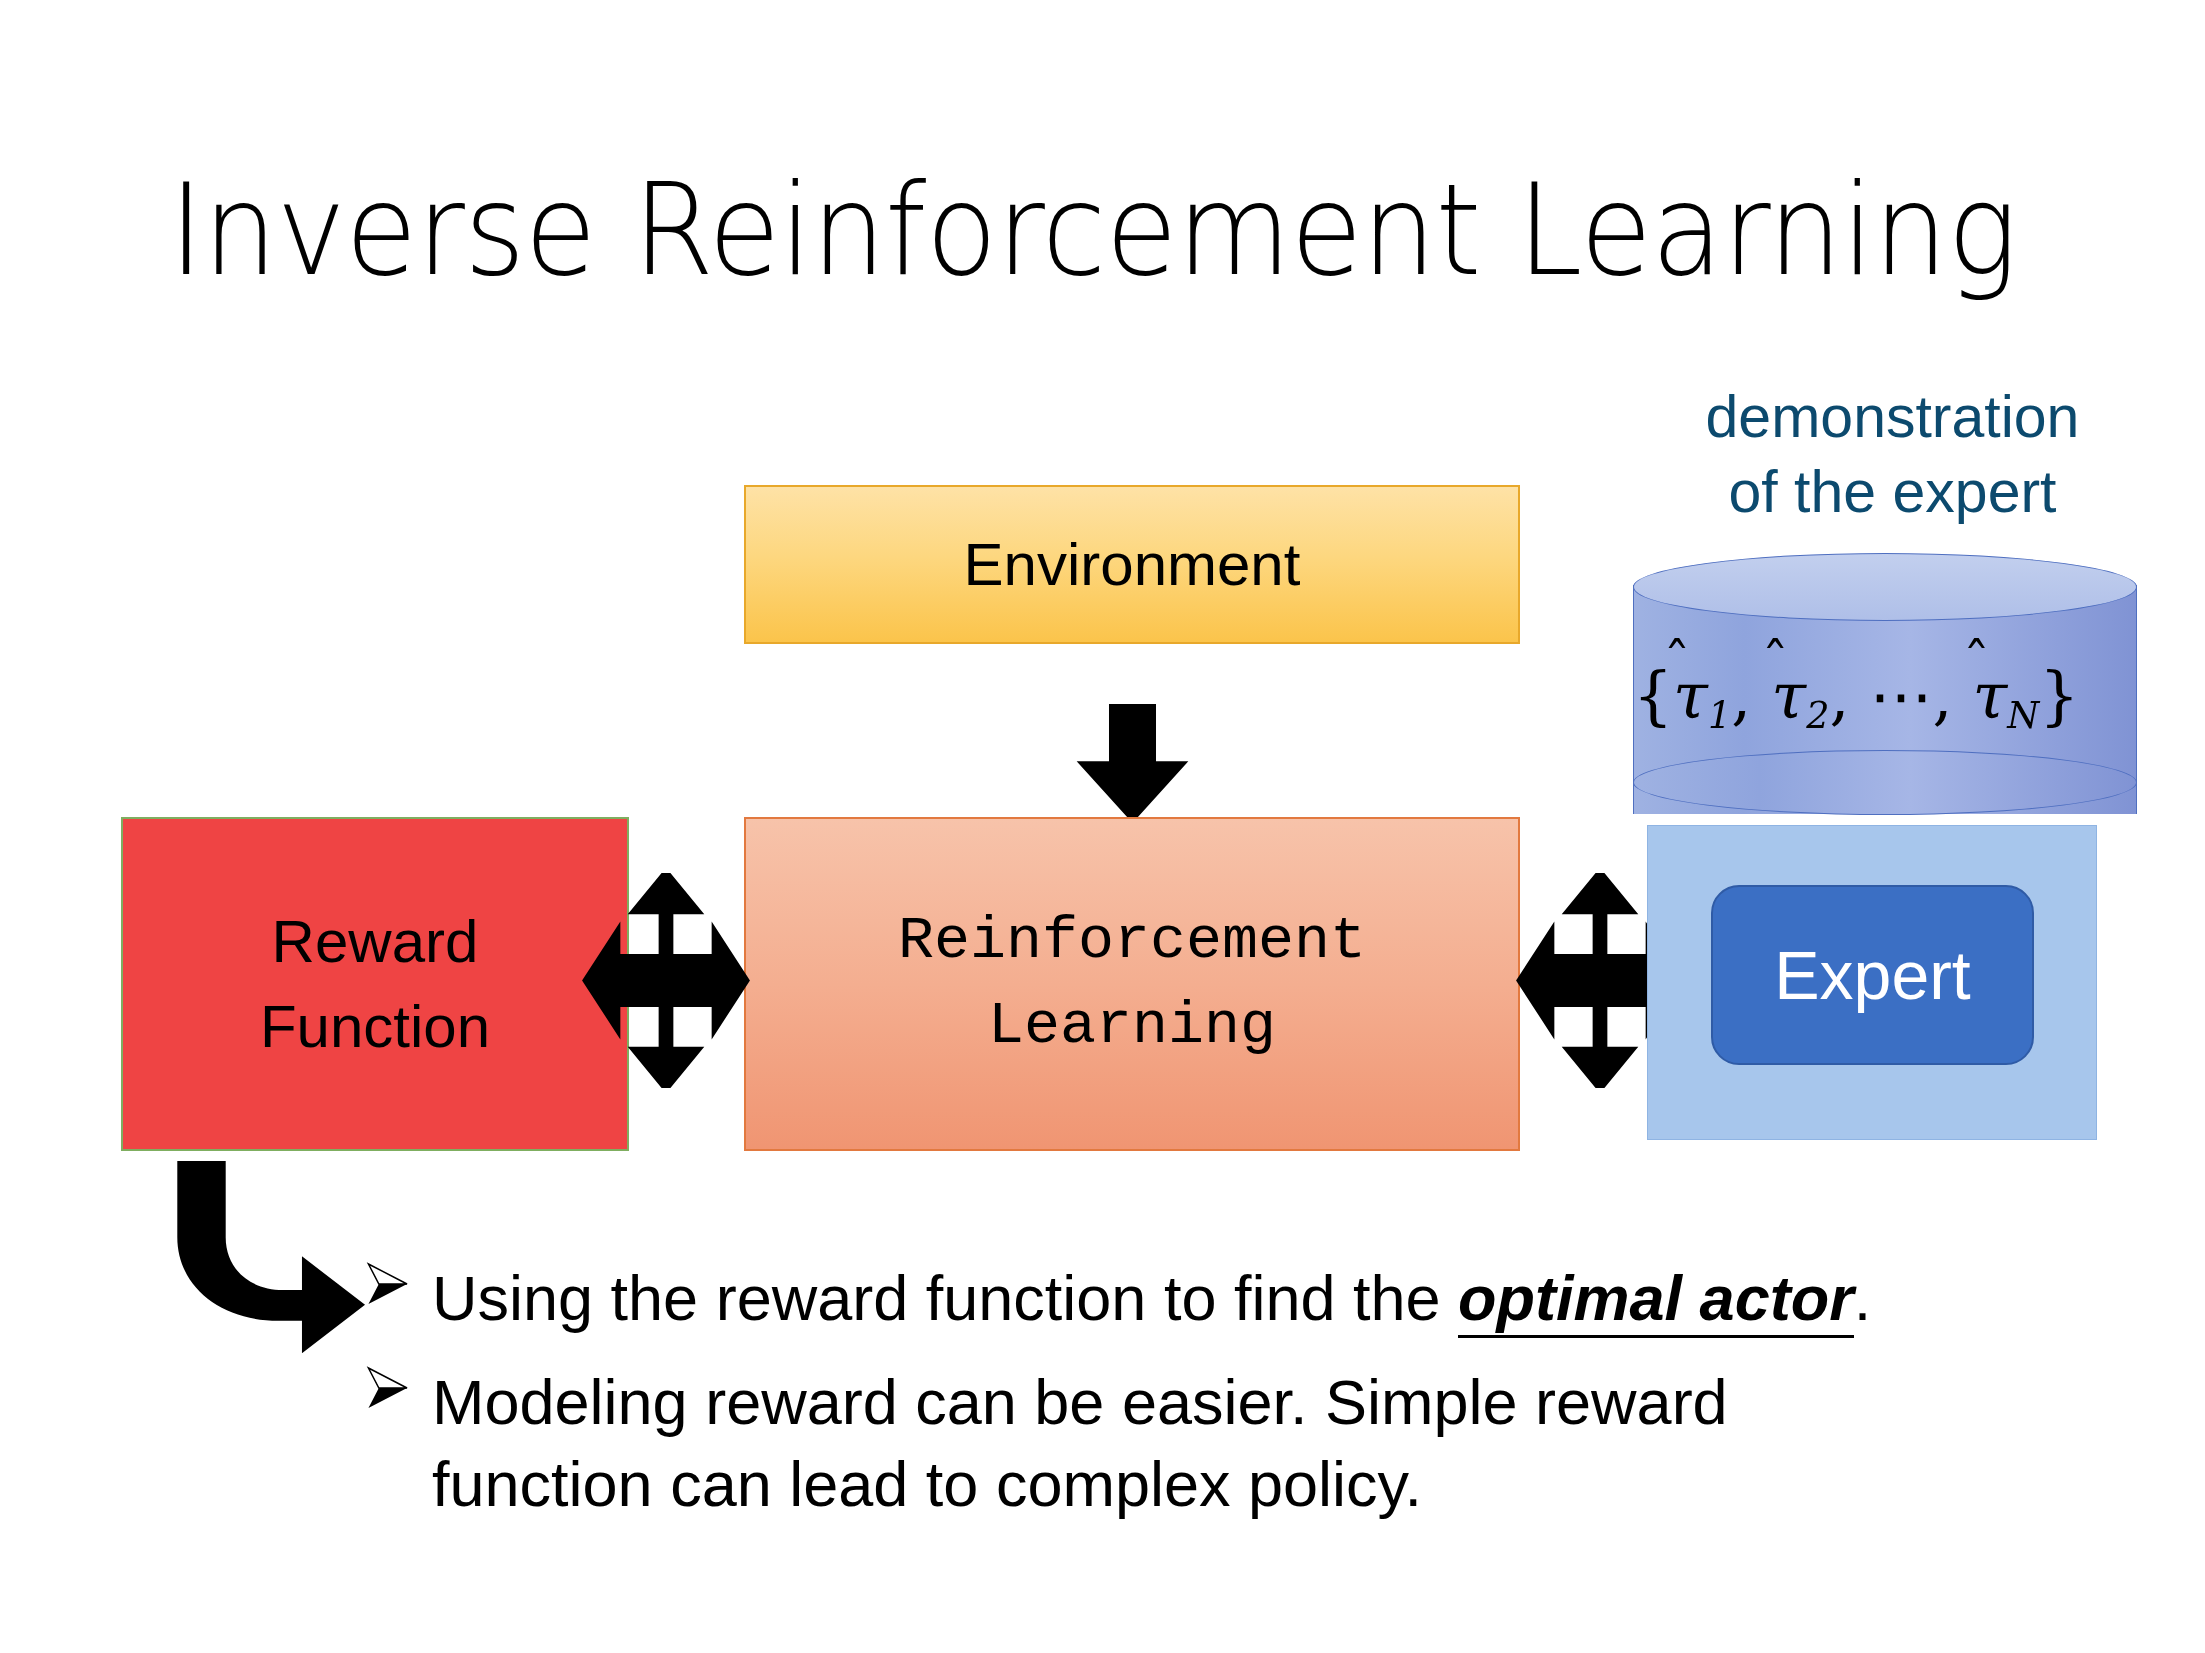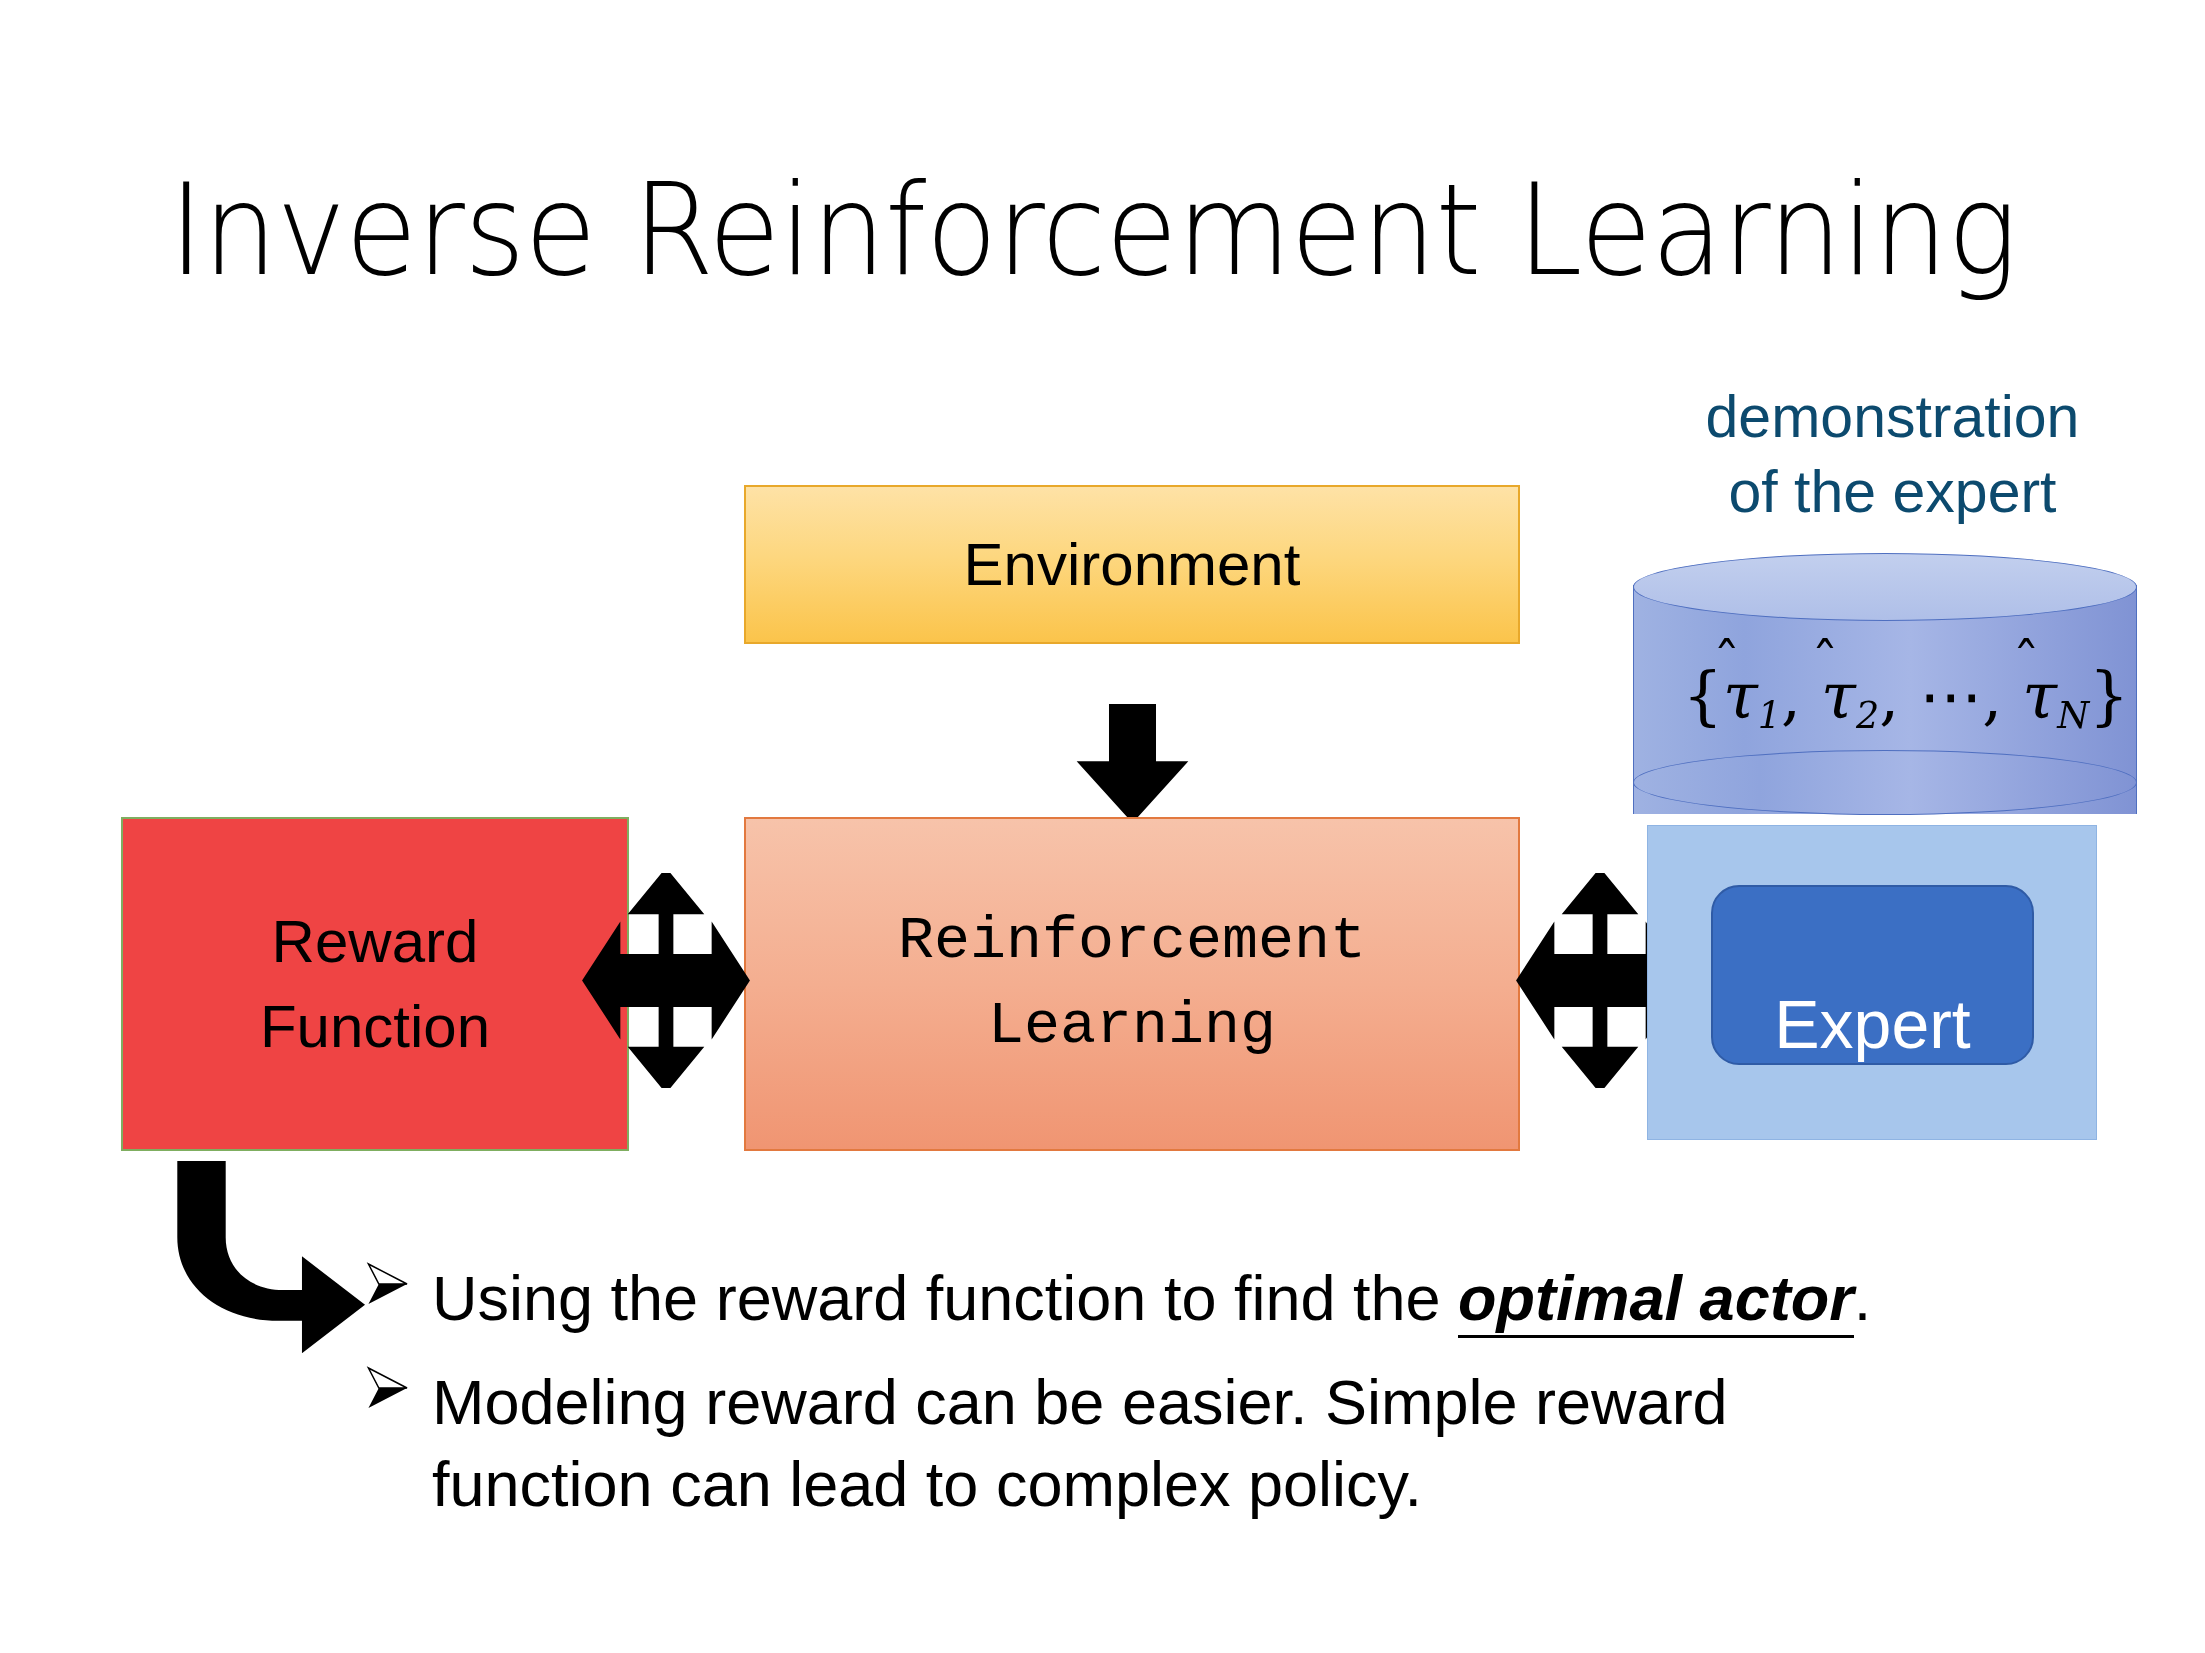--- a/index.html
+++ b/index.html
@@ -78,21 +78,21 @@
     border:1.5px solid #8FB4E3;
     box-sizing:border-box;
   }
   #expert-chip{
     position:absolute;
     left:1711px; top:885px; width:323px; height:180px;
     background:#3B6FC4;
     border:2.9px solid #2F5BA6;
     border-radius:28px;
     box-sizing:border-box;
-    display:flex;align-items:flex-end;justify-content:center;
+    display:flex;align-items:center;justify-content:center;
     color:#ffffff;
     font-size:68px;
   }
 
   
   #cylinder{position:absolute; left:1633px; top:553px; width:504px; height:294px;}
   #cyl-body{
     position:absolute;left:0;top:32px;width:504px;height:229px;
     background:linear-gradient(to right,#9FB2E2 0%,#8FA4DD 22%,#A6B6E6 55%,#8093D4 100%);
     border-left:1.5px solid #4F6FC0;
@@ -108,26 +108,24 @@
   }
   #cyl-top{
     position:absolute;left:0;top:0px;width:504px;height:68px;
     border:1.5px solid #4F6FC0;
     border-radius:50%;
     background:linear-gradient(to bottom,#C2CFEE 0%,#AFBFE8 100%);
     box-sizing:border-box;
   }
   #cyl-text{
     position:absolute;left:0;top:107px;width:504px;
-    text-align:center;
     font-family:"DejaVu Serif", serif;
     font-size:63px;
     color:#000;
     white-space:nowrap;
-    margin-left:21px;
   }
   #cyl-text .it{font-style:italic;}
   #cyl-text sub{font-size:0.58em;font-style:italic;vertical-align:-0.28em;}
   #cyl-text .hat{position:relative;display:inline-block;}
   #cyl-text .hat>.h{
     position:absolute;left:50%;top:-0.52em;transform:translateX(-58%);
     font-size:0.86em;font-style:normal;
   }
 
   

